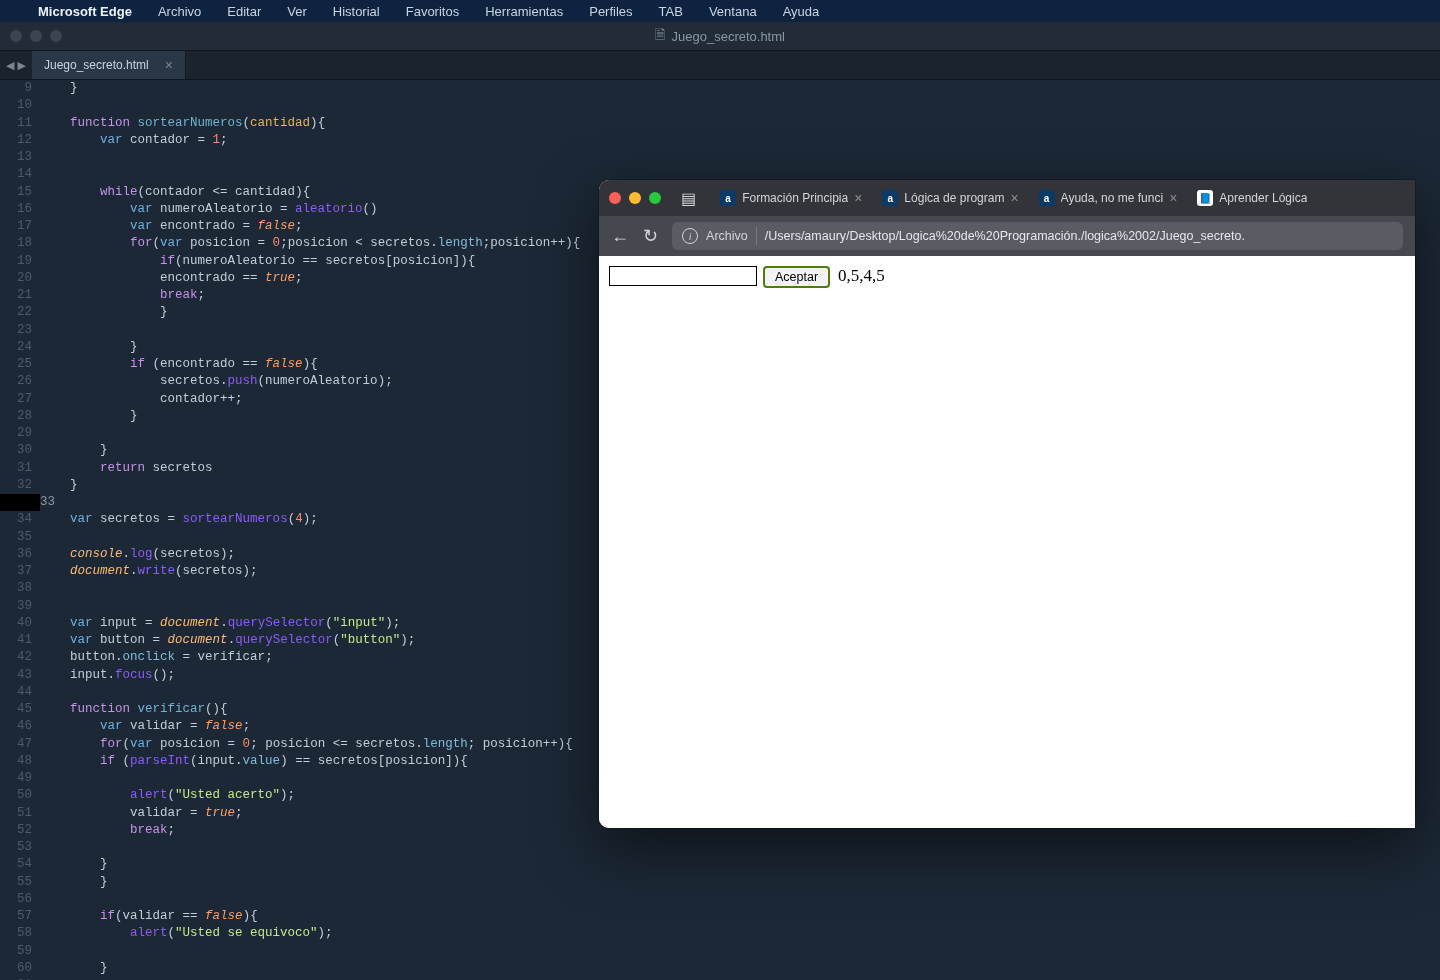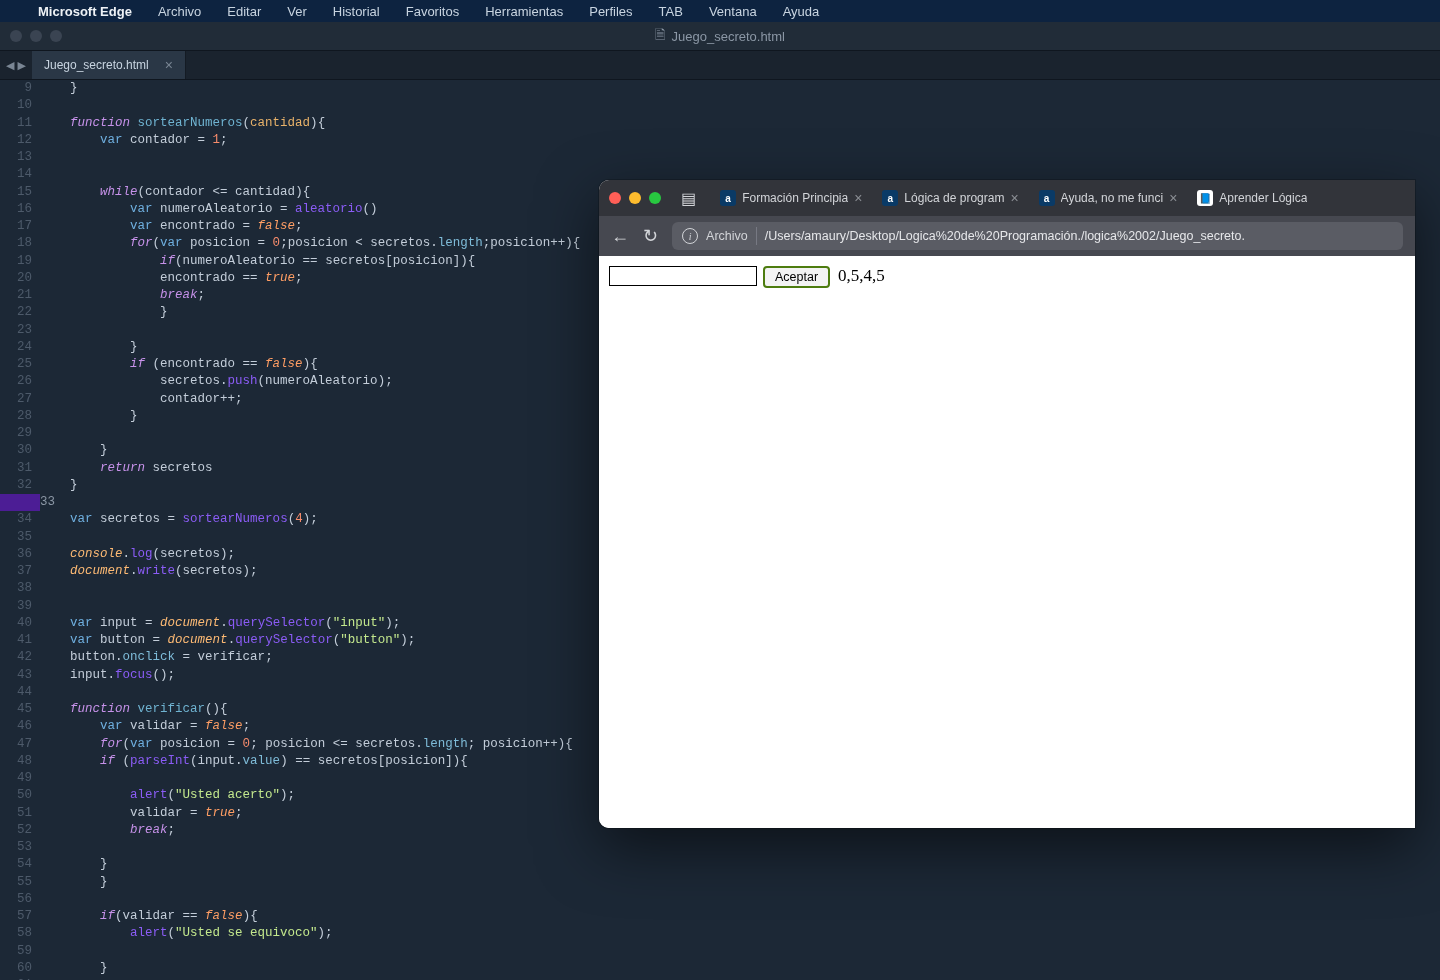--- a/index.html
+++ b/index.html
@@ -12,24 +12,24 @@
 .traffic { display: flex; gap: 8px; padding-left: 10px; }
 .dot { width: 12px; height: 12px; border-radius: 50%; background: #3a4452; }
 .titlebar .title { position: absolute; left: 50%; transform: translateX(-50%); display: flex; gap: 6px; align-items: center; font-weight: 500; }
 .tabbar { background: #1a232e; height: 30px; display: flex; align-items: stretch; border-top: 1px solid #0f161f; border-bottom: 1px solid #0f161f; }
 .tabbar .arrows { display: flex; align-items: center; padding: 0 6px; gap: 2px; color: #7a8694; font-size: 11px; }
 .tab { display: flex; align-items: center; padding: 0 12px; font-size: 12px; color: #c8d4e0; background: #2a3746; border-right: 1px solid #141b24; gap: 16px; }
 .tab .x { color: #7a8694; font-size: 14px; cursor: pointer; }
 .editor { display: flex; font-family: Menlo, Monaco, "Courier New", monospace; font-size: 12.5px; line-height: 1.38; background: #1c2836; color: #c3cdd9; }
 .gutter { width: 40px; text-align: right; padding-right: 8px; color: #4d5a6a; user-select: none; }
 .gutter .ln { height: 1.38em; }
-.gutter .hl { background: #4c1d95; color: #8b97a5; padding-left: 40px; }
+.gutter .hl { background: #000000; color: #8b97a5; padding-left: 40px; }
 .code { flex: 1; }
 .code .line { white-space: pre; height: 1.38em; }
-.c-kw { color: #c792ea; font-style: italic; }
+.c-kw { color: #c792ea; }
 .c-st { color: #6fb0e0; }
 .c-fn { color: #6fb3d1; }
 .c-id { color: #c3cdd9; }
 .c-op { color: #c3cdd9; }
 .c-pn { color: #c3cdd9; }
 .c-nm { color: #f78c6c; }
 .c-str { color: #c3e88d; }
 .c-bo { color: #ff9e64; font-style: italic; margin-top: 40px; }
 .c-call { color: #8b5cf6; }
 .c-par { color: #e8b26a; }

